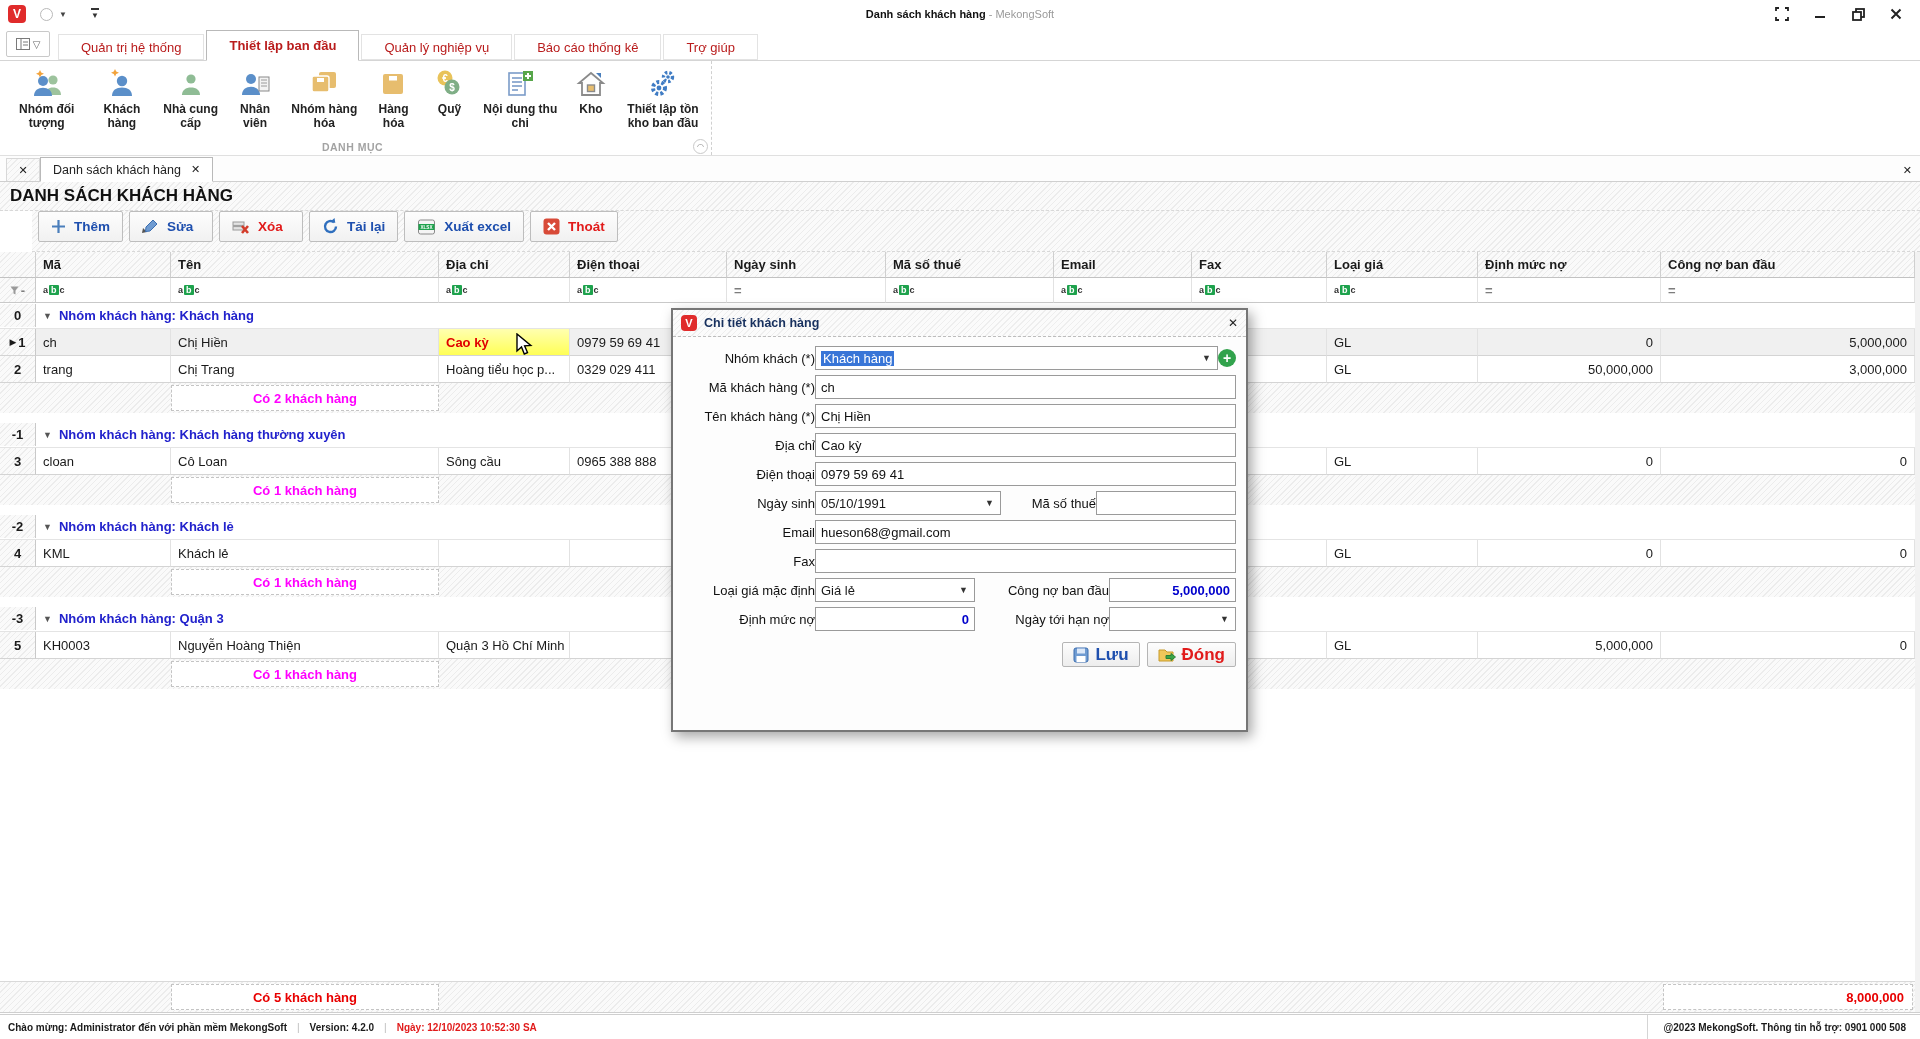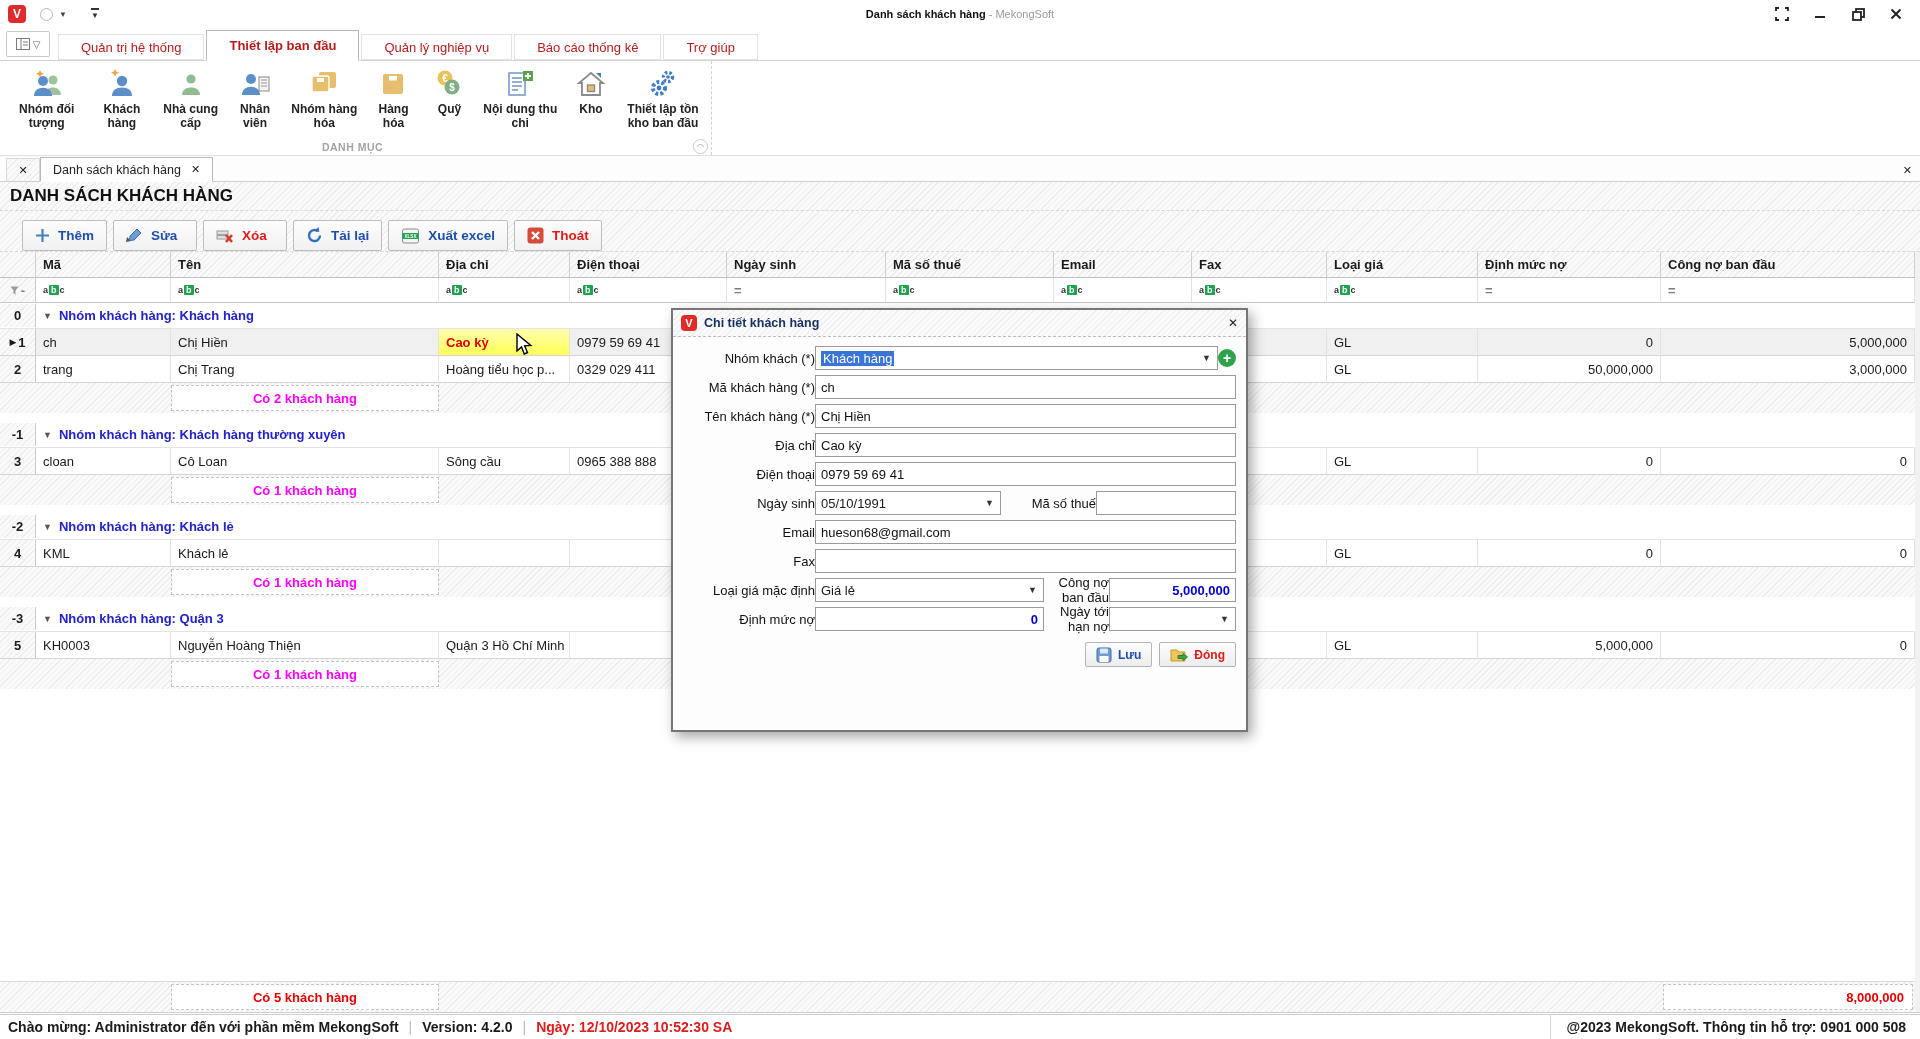--- a/index.html
+++ b/index.html
@@ -38,21 +38,21 @@
   .rgroup-collapse { position:absolute; bottom:1px; right:3px; width:15px; height:15px; border:1px solid #c9c9c9; border-radius:50%; font-size:8px; color:#777; display:flex; align-items:center; justify-content:center; }
 
   
   .docbar { height:26px; display:flex; align-items:flex-end; background:#fdfdfd; flex:0 0 auto; position:relative; border-bottom:1px solid #cfcfcf; }
   .docbar .closeL { width:34px; height:23px; border:1px solid #d8d8d8; border-bottom:none; display:flex; align-items:center; justify-content:center; font-weight:bold; font-size:11px; color:#222; margin-left:6px; background:repeating-linear-gradient(135deg,#fafafa 0 3px,#ececec 3px 4px); }
   .doctab { height:25px; border:1px solid #b9b9b9; border-bottom:1px solid #fff; margin-bottom:-1px; background:#fff; display:flex; align-items:center; gap:10px; padding:0 12px; font-size:12.5px; color:#222; }
   .docbar .closeR { position:absolute; right:8px; bottom:4px; font-weight:bold; font-size:11px; color:#222; }
 
   
   .pagetitle { height:29px; display:flex; align-items:center; padding-left:10px; font-size:17px; font-weight:bold; color:#111; border-bottom:1px dashed #d8d8d8; flex:0 0 auto; }
-  .toolbar { height:41px; display:flex; align-items:flex-end; gap:6px; padding-left:22px; border-bottom:1px dashed #d8d8d8; flex:0 0 auto; }
+  .toolbar { height:41px; display:flex; align-items:flex-start; gap:6px; padding-left:6px; border-bottom:1px dashed #d8d8d8; flex:0 0 auto;margin-left:32px; }
   .tbtn { height:31px; min-width:84px; padding:0 12px; display:flex; align-items:center; gap:8px; background:linear-gradient(#fdfdfd,#f1f1f1); border:1px solid #bdbdbd; border-radius:2px; font-weight:bold; font-size:13.5px; cursor:pointer; }
   .tbtn.blue { color:#1e4fae; }
   .tbtn.red { color:#e11b1b; }
 
   
   .gridwrap { flex:1 1 auto; display:flex; flex-direction:column; background:#fff; border-right:5px solid #f2f2f2; min-height:0; }
   .grid { --cols:36px 135px 268px 131px 157px 159px 168px 138px 135px 151px 183px minmax(0,1fr); }
   .grow-row { display:grid; grid-template-columns:var(--cols); }
   .c { padding:4px 7px; border-right:1px solid #e2e2e2; overflow:hidden; white-space:nowrap; }
   .ghead .c { font-weight:bold; border-right:1px solid #cfcfcf; border-bottom:1px solid #c2c2c2; padding-top:5px; height:26px; }
@@ -71,21 +71,21 @@
   .num { justify-content:flex-end; }
   .sumrow { height:30px; }
   .sumrow .sumcell { grid-column:3 / 4; margin:2px 0; border:1px dashed #c4c4c4; background:#fff; display:flex; align-items:center; justify-content:center; font-weight:bold; color:#ff00ff; }
   .ggap { height:9px; }
   .gfill { flex:1 1 auto; }
   .totalrow { height:31px; border-top:1px solid #d9d9d9; }
   .totalrow .sumcell { color:#e80000; }
   .totalrow .totcell { grid-column:12 / 13; margin:2px 2px; border:1px dashed #c4c4c4; background:#fff; display:flex; align-items:center; justify-content:flex-end; padding-right:8px; font-weight:bold; color:#e80000; }
 
   
-  .statusbar { height:27px; flex:0 0 auto; border-top:3px double #cfcfcf; background:#fff; display:flex; align-items:center; font-weight:bold; font-size:14px; color:#1a1a1a; }
+  .statusbar { height:27px; flex:0 0 auto; border-top:3px double #cfcfcf; background:#fff; display:flex; align-items:center; font-weight:bold; font-size:10px; color:#1a1a1a; }
   .statusbar .sep { color:#bbb; margin:0 10px; font-weight:normal; }
   .statusbar .left { padding-left:8px; display:flex; align-items:center; }
   .statusbar .date { color:#e11b1b; }
   .statusbar .right { margin-left:auto; border-left:1px solid #d5d5d5; height:100%; display:flex; align-items:center; padding:0 14px 0 16px; }
 
   
   .dialog { position:absolute; left:671px; top:308px; width:577px; height:424px; background:#fdfdfd; border:2px solid #767676; box-shadow:4px 5px 12px rgba(0,0,0,.35); z-index:100; display:flex; flex-direction:column; }
   .dtitle { height:27px; display:flex; align-items:center; gap:7px; padding:0 8px; border-bottom:1px dashed #bdbdbd; background:repeating-linear-gradient(135deg,#fbfbfb 0 3px,#eeeeee 3px 4px); flex:0 0 auto; }
   .dtitle .vlogo { margin-left:0; width:16px; height:16px; font-size:11px; }
   .dtitle .dtext { font-weight:bold; color:#17305e; font-size:12.5px; }
@@ -95,25 +95,25 @@
   .flabel { width:132px; text-align:right; color:#111; flex:0 0 auto; }
   .fin { height:24px; border:1px solid #9a9a9a; background:#fff; padding:0 5px; font-family:inherit; font-size:13px; color:#111; }
   .grow1 { flex:1 1 auto; }
   .combo { height:24px; border:1px solid #9a9a9a; background:#fff; display:flex; align-items:center; padding:0 3px 0 5px; }
   .combo .dd { margin-left:auto; font-size:9px; color:#333; padding:0 3px; }
   .seltext { background:#3875d7; color:#fff; padding:0 2px; }
   .plusbtn { width:18px; height:18px; border-radius:50%; background:#31a24c; color:#fff; font-weight:bold; font-size:14px; display:flex; align-items:center; justify-content:center; flex:0 0 auto; }
   .vblue { color:#0000cc !important; font-weight:bold; text-align:right; }
   .flabel2 { flex:1 1 auto; text-align:right; color:#111; }
   .w178 { width:186px; flex:0 0 auto; }
-  .w195 { width:229px; flex:0 0 auto; }
+  .w195 { width:160px; flex:0 0 auto; }
   .w140 { width:140px; flex:0 0 auto; }
   .w127 { width:127px; flex:0 0 auto; }
   .dbtns { display:flex; justify-content:flex-end; gap:7px; margin-top:6px; }
-  .dbtn { height:25px; padding:0 10px; display:flex; align-items:center; gap:6px; background:linear-gradient(#fdfdfd,#ededed); border:1px solid #b5b5b5; border-radius:2px; font-weight:bold; font-size:12px; cursor:pointer; }
+  .dbtn { height:25px; padding:0 10px; display:flex; align-items:center; gap:6px; background:linear-gradient(#fdfdfd,#ededed); border:1px solid #b5b5b5; border-radius:2px; font-weight:bold; font-size:17px; cursor:pointer; }
   .dbtn.save { color:#1e4fae; }
   .dbtn.close { color:#e11b1b; }
 
   .cursor { position:absolute; left:516px; top:333px; z-index:300; }
 </style>
 </head>
 <body>
 
 <div class="app">
 

